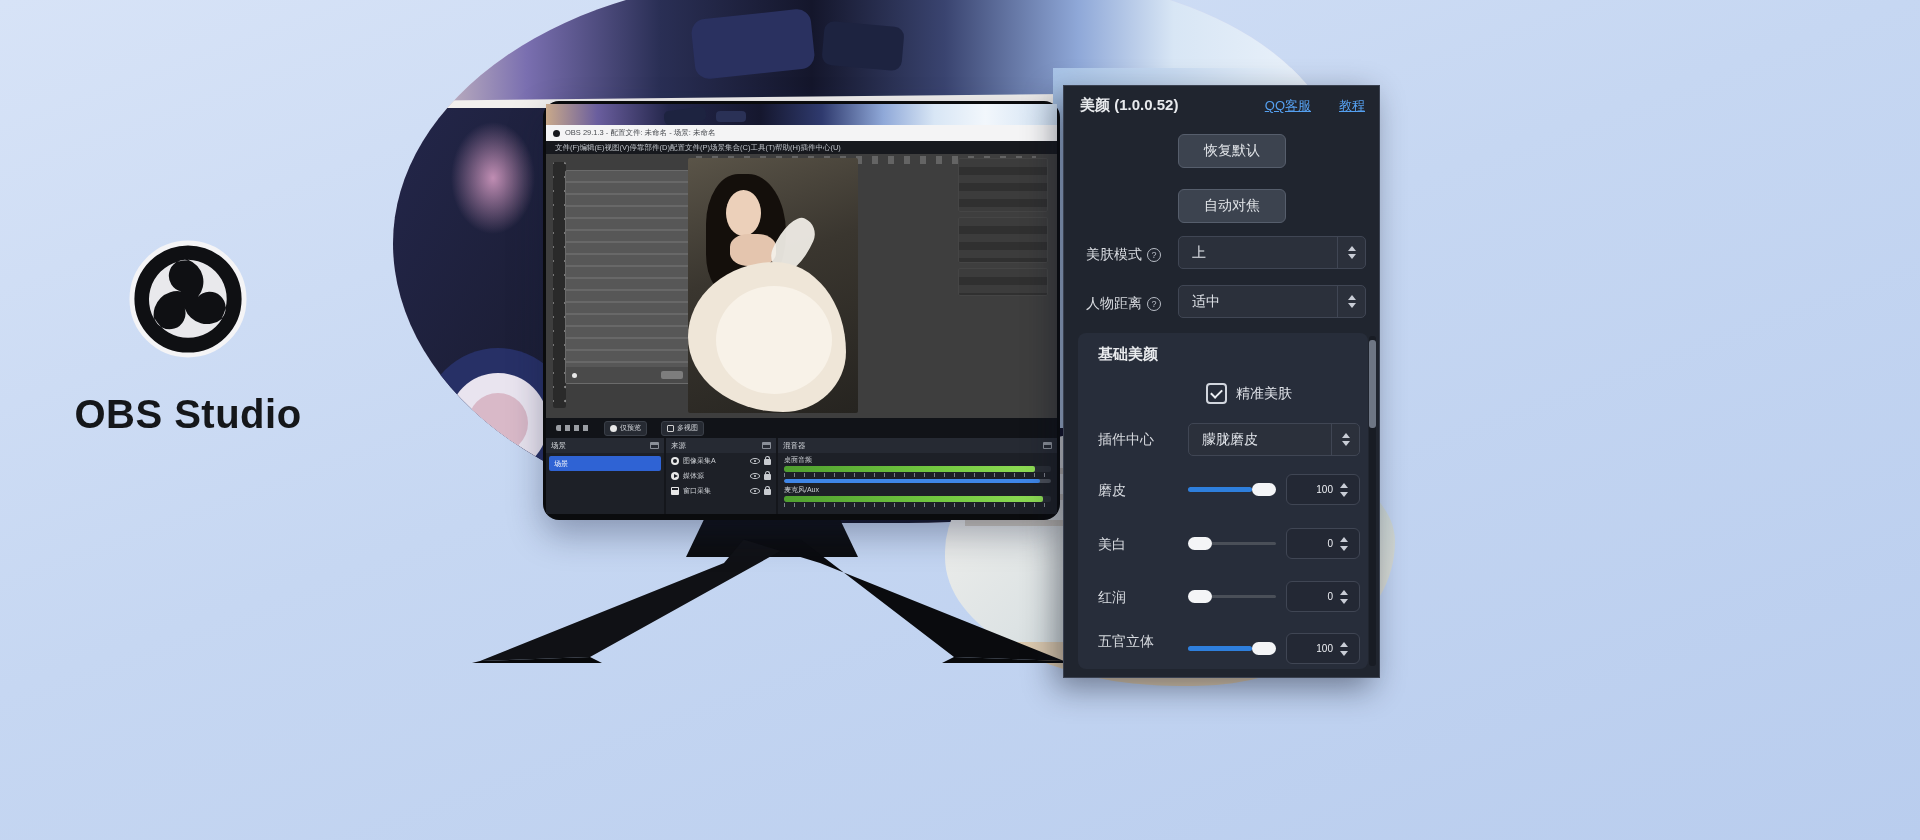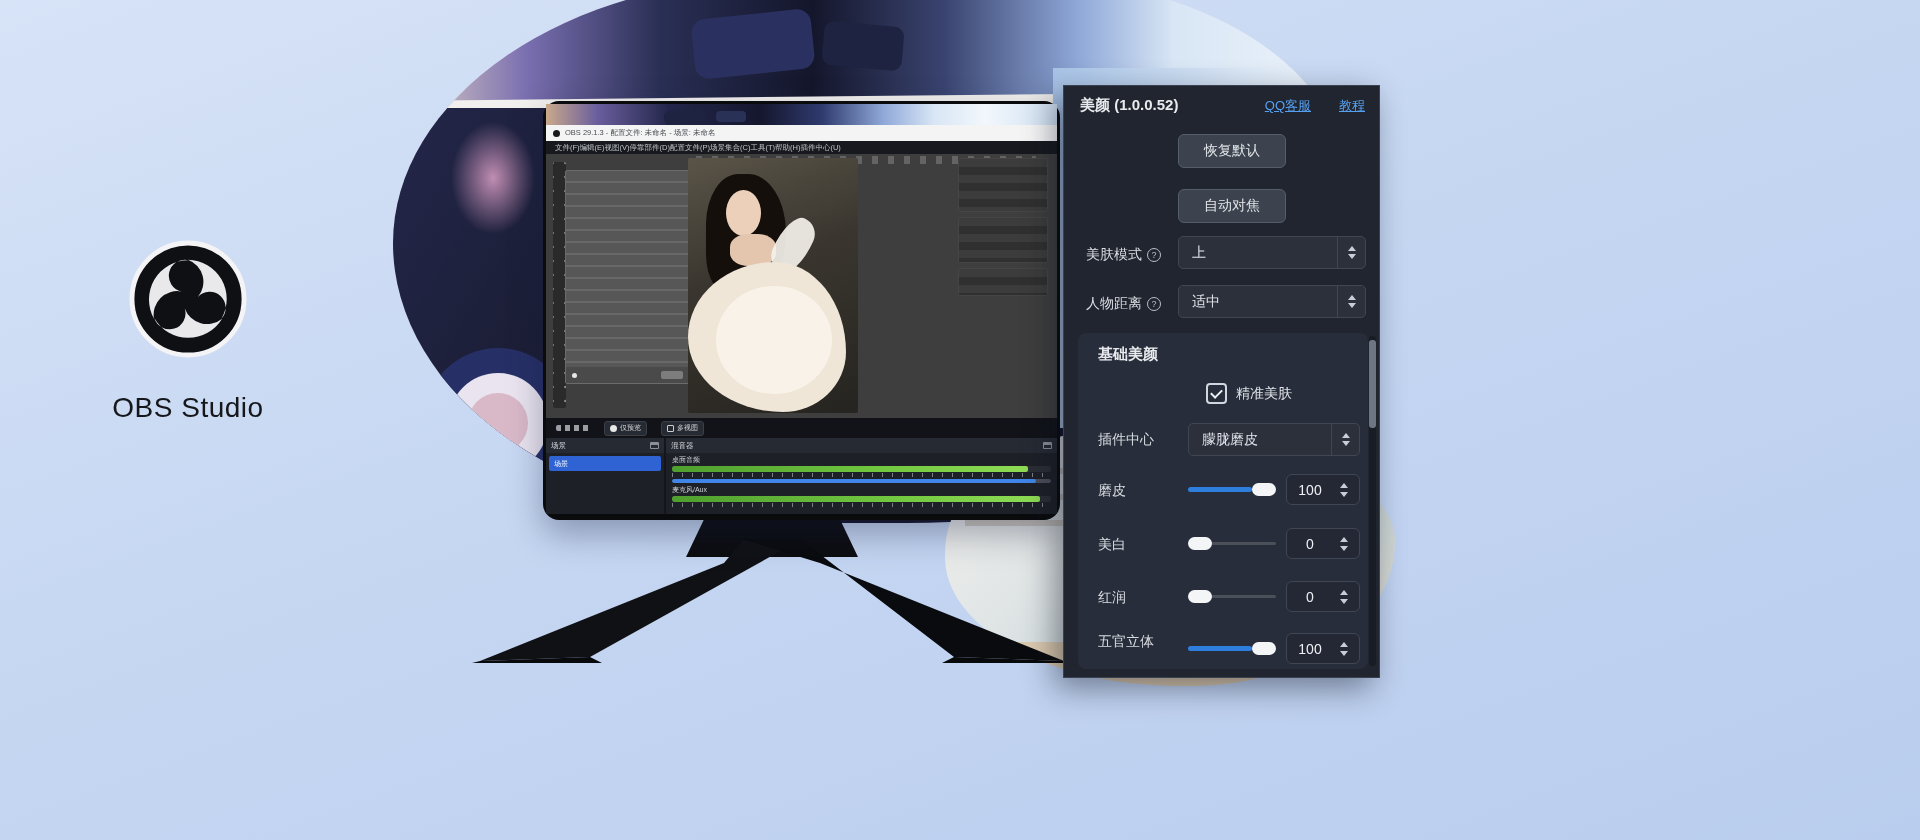--- a/index.html
+++ b/index.html
@@ -34,21 +34,21 @@
   .tripod-l{left:205px;top:185px;width:4px;height:66px;background:#54595e;transform:rotate(22deg);}
   .tripod-r{left:258px;top:185px;width:4px;height:66px;background:#54595e;transform:rotate(-22deg);}
   .teal-board{left:355px;top:86px;width:76px;height:100px;background:#8fc4d0;transform:rotate(3deg);border-radius:4px;}
   .s-desk{left:290px;top:168px;width:150px;height:10px;background:#c8b89a;border-radius:2px;}
   .s-desk-leg{left:300px;top:178px;width:5px;height:60px;background:#b5a588;}
   .s-laptop{left:330px;top:142px;width:40px;height:26px;background:#2a2e33;border-radius:3px;transform:rotate(-2deg);}
   .shelf{left:20px;top:40px;width:110px;height:6px;background:#cfcac0;box-shadow:0 26px 0 #cfcac0,0 52px 0 #cfcac0;}
 
   
   #brand{left:48px;top:240px;width:280px;height:210px;z-index:5;}
-  #brand-text{left:0;top:152px;width:280px;text-align:center;font-size:28px;font-weight:normal;color:#15171a;letter-spacing:.5px;}
+  #brand-text{left:0;top:152px;width:280px;text-align:center;font-size:40px;font-weight:bold;color:#15171a;letter-spacing:.5px;}
 
   
   #monitor{left:543px;top:101px;width:511px;height:410px;background:#101114;
     border:3px solid #0a0b0d;border-bottom-width:6px;border-radius:16px;z-index:10;
     box-shadow:0 14px 34px rgba(20,30,60,.35);}
   #wallpaper{left:0;top:0;width:511px;height:21px;
     background:linear-gradient(90deg,#c9a98a 0%,#6a5e9e 10%,#23264a 24%,#15172e 42%,#2f3a6e 54%,#8fa8d8 66%,#d8e6f5 76%,#f2f7fc 86%,#cfe0f2 100%);}
   .wp-chair1{left:118px;top:5px;width:42px;height:14px;background:#1d2340;border-radius:5px;transform:rotate(-7deg);}
   .wp-chair2{left:170px;top:7px;width:30px;height:11px;background:#2a3156;border-radius:4px;}
   #obs-titlebar{left:0;top:21px;width:511px;height:16px;background:#f4f4f5;display:flex;align-items:center;gap:5px;padding-left:7px;box-sizing:border-box;}
@@ -145,21 +145,21 @@
     border-left:2.5px solid #eef1f5;border-bottom:2.5px solid #eef1f5;transform:rotate(-45deg);}
   #bp-checkrow span{font-size:14px;color:#dfe2e8;}
   .sub-label{left:20px;font-size:14px;color:#d8dbe0;white-space:nowrap;}
   .sub-select{left:110px;width:172px;height:33px;}
   .slider{left:110px;width:88px;height:13px;position:absolute;}
   .sl-track{position:absolute;left:0;top:5px;width:100%;height:3px;background:#4a4f58;border-radius:2px;}
   .sl-fill{position:absolute;left:0;top:4px;height:5px;background:#2e7fdd;border-radius:3px;}
   .sl-handle{position:absolute;top:0;width:24px;height:13px;background:#f4f5f7;border-radius:7px;cursor:pointer;}
   .numbox{left:208px;width:74px;height:31px;background:#232834;border:1px solid #404654;border-radius:6px;
     display:flex;align-items:center;box-sizing:border-box;}
-  .numbox .nv{flex:1;text-align:center;font-size:14px;color:#eef0f4;}
+  .numbox .nv{flex:1;text-align:right;font-size:10px;color:#eef0f4;}
   .numspin{width:22px;display:flex;flex-direction:column;align-items:center;gap:4px;padding-right:4px;}
   .numspin .tri-up{cursor:pointer;} .numspin .tri-dn{cursor:pointer;}
 </style>
 </head>
 <body>
 
 <div class="abs" id="blob-main">
   <div class="abs room-top"></div>
   <div class="abs chair-a"></div>
   <div class="abs chair-b"></div>
@@ -265,20 +265,44 @@
   <div class="abs" id="obs-panels">
     <div class="obs-panel op-scenes">
       <div class="op-head">
         <span>场景</span>
         <div class="op-head-ic"></div>
       </div>
       <div class="scene-row">
         <span>场景</span>
       </div>
     </div>
+    <div class="obs-panel op-sources">
+      <div class="op-head">
+        <span>来源</span>
+        <div class="op-head-ic"></div>
+      </div>
+      <div class="src-row">
+        <div class="ic-img"></div>
+        <span class="nm">图像采集A</span>
+        <div class="ic-eye"></div>
+        <div class="ic-lock"></div>
+      </div>
+      <div class="src-row">
+        <div class="ic-media"></div>
+        <span class="nm">媒体源</span>
+        <div class="ic-eye"></div>
+        <div class="ic-lock"></div>
+      </div>
+      <div class="src-row">
+        <div class="ic-window"></div>
+        <span class="nm">窗口采集</span>
+        <div class="ic-eye"></div>
+        <div class="ic-lock"></div>
+      </div>
+    </div>
     <div class="obs-panel op-mixer">
       <div class="op-head">
         <span>混音器</span>
         <div class="op-head-ic"></div>
       </div>
       <div class="mix-ch">
         <div class="mix-name">桌面音频</div>
         <div class="meter">
             <div class="meter-fill" style="width:94%"></div>
           </div>

